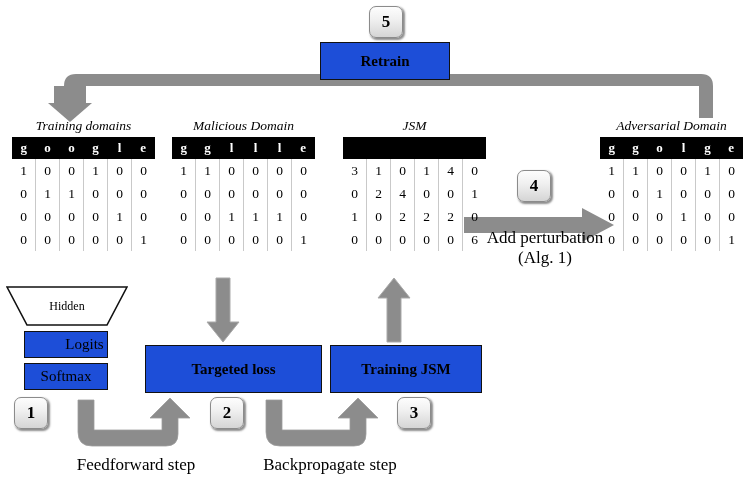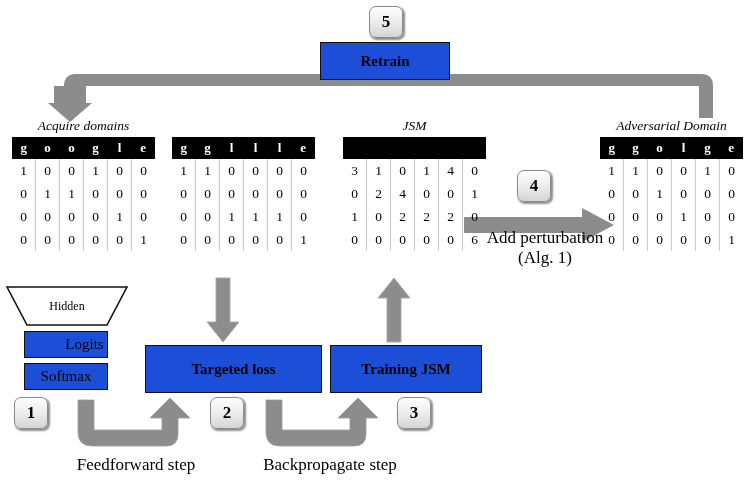--- a/index.html
+++ b/index.html
@@ -85,21 +85,21 @@
 
   <div class="box" style="left:320px;top:42px;width:130px;height:38px;">
     <span class="bold" style="font-size:15px;">Retrain</span>
   </div>
 
   <div class="badge" style="left:369px;top:6px;">
     <span>5</span>
   </div>
 
   <div class="matrix" style="left:12px;top:137px;">
-    <div class="mtitle">Acquire domains</div>
+    <div class="mtitle">Training domains</div>
     <table class="grid">
       <tbody>
           <tr class="hdr">
         <td>g</td>
         <td>o</td>
         <td>o</td>
         <td>g</td>
         <td>l</td>
         <td>e</td>
       </tr>
@@ -133,20 +133,21 @@
         <td>0</td>
         <td>0</td>
         <td>0</td>
         <td>1</td>
       </tr>
     </tbody>
       </table>
   </div>
 
   <div class="matrix" style="left:172px;top:137px;">
+    <div class="mtitle">Malicious Domain</div>
     <table class="grid">
       <tbody>
           <tr class="hdr">
         <td>g</td>
         <td>g</td>
         <td>l</td>
         <td>l</td>
         <td>l</td>
         <td>e</td>
       </tr>

